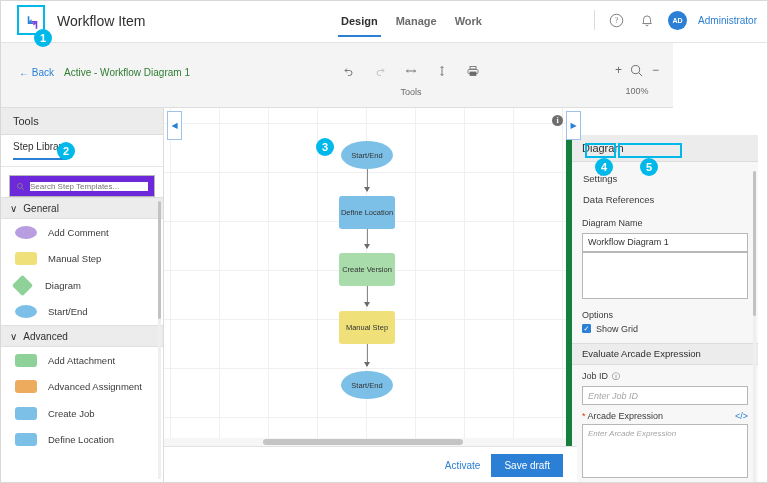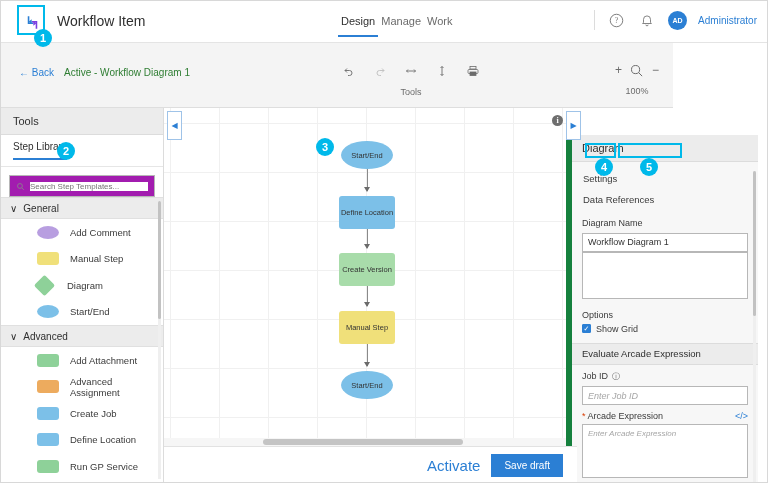--- a/index.html
+++ b/index.html
@@ -41,21 +41,21 @@
   }
   .logo-wrap {
     position: absolute; left: 16px; top: 6px;
     width: 30px; height: 30px;
     display: flex; align-items: center; justify-content: center;
   }
   .app-title {
     position: absolute; left: 56px; top: 12px;
     font-size: 14px; color: #2f2f2f;
   }
-  .nav { position: absolute; left: 340px; top: 14px; display: flex; gap: 6px; }
+  .nav { position: absolute; left: 340px; top: 14px; display: flex; gap: 18px; font-weight: bold; }
   .nav-item {
     font-size: 11px; color: #6b6b6b; padding-bottom: 10px;
     cursor: pointer; position: relative;
   }
   .nav-item.active { color: #2f2f2f; }
   .nav-item.active:after {
     content: ""; position: absolute; left: -3px; right: -3px; bottom: 0;
     height: 2px; background: #2b7fd4;
   }
   .hdr-right {
@@ -119,37 +119,37 @@
     height: 32px; display: flex; align-items: center;
     padding-left: 12px; border-bottom: 1px solid #e6e6e6;
     background: #fff;
   }
   .tab-lib {
     font-size: 10px; color: #2f2f2f; padding-bottom: 6px;
     border-bottom: 2px solid #2b7fd4; cursor: pointer;
   }
   .search-box {
     margin: 8px 8px 0 8px; height: 14px;
-    border: 1px solid #b7b7b7; background: #a21caf;
+    border: 1px solid #b7b7b7; background: #6d28d9;
     display: flex; align-items: center; padding: 10px 6px; gap: 5px;
   }
   .search-box input {
     border: none; outline: none; font-size: 8px;
     color: #999; flex: 1; font-family: "Liberation Sans", sans-serif;
   }
   .lib-scroll { position: relative; height: 286px; overflow: hidden; }
   .group-head {
     height: 22px; background: #ececec;
     display: flex; align-items: center; gap: 6px;
     padding-left: 9px; font-size: 10px; color: #2f2f2f;
     border-top: 1px solid #e0e0e0; border-bottom: 1px solid #e0e0e0;
   }
   .lib-item {
     height: 26.5px; display: flex; align-items: center;
-    padding-left: 36px; gap: 11px; font-size: 9.5px; color: #3a3a3a;
+    padding-left: 14px; gap: 11px; font-size: 9.5px; color: #3a3a3a;
     cursor: pointer;
   }
   .swatch { width: 22px; height: 13px; flex: none; }
   .sw-ellipse { border-radius: 50%; }
   .sw-rect { border-radius: 3px; }
   .sw-diamond { width: 15px; height: 15px; transform: rotate(45deg); border-radius: 2px; }
   .lib-track {
     position: absolute; right: 2px; top: 4px;
     width: 3px; height: 278px; background: #efefef;
   }
@@ -273,21 +273,21 @@
 
   
   .footer {
     position: absolute; left: 163px; top: 445px;
     width: 413px; height: 38px;
     background: #ffffff; border-top: 1px solid #e2e2e2;
     display: flex; align-items: center; justify-content: flex-end;
     gap: 11px; padding-right: 14px;
   }
   .btn-link {
-    font-size: 15px; color: #2b7fd4;
+    font-size: 10px; color: #2b7fd4;
     cursor: pointer; background: none; border: none;
     font-family: "Liberation Sans", sans-serif;
   }
   .btn-primary {
     background: #2b7fd4; color: #fff; border: none;
     font-size: 10px; padding: 6px 13px; cursor: pointer;
     font-family: "Liberation Sans", sans-serif;
   }
   .info-icon-sm { font-size: 8px; color: #6b6b6b; }
 </style>
@@ -444,24 +444,20 @@
         <span>Advanced Assignment</span>
       </div>
       <div class="lib-item">
         <span class="swatch sw-rect" style="background:#7cc0e8"></span>
         <span>Create Job</span>
       </div>
       <div class="lib-item">
         <span class="swatch sw-rect" style="background:#7cc0e8"></span>
         <span>Define Location</span>
       </div>
-      <div class="lib-item">
-        <span class="swatch sw-rect" style="background:#8ed199"></span>
-        <span>Run GP Service</span>
-      </div>
       <div class="lib-track"></div>
       <div class="lib-thumb"></div>
     </div>
   </div>
 
   <div class="canvas-area">
     <div class="grid"></div>
 
     <div class="node node-ellipse" style="left:177px;top:33px;background:#7cc0e8">
       <span>Start/End</span>

